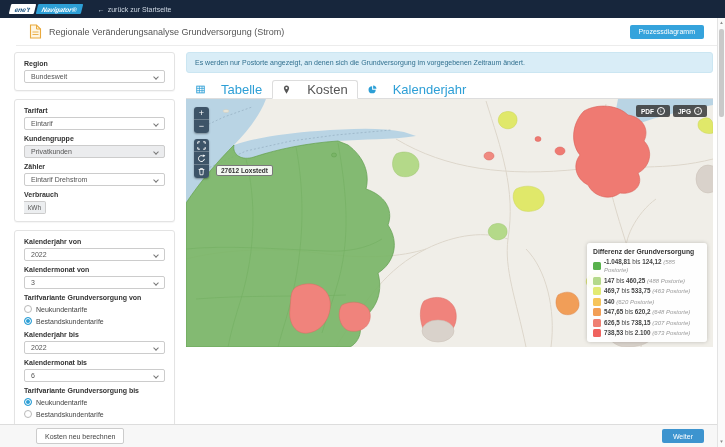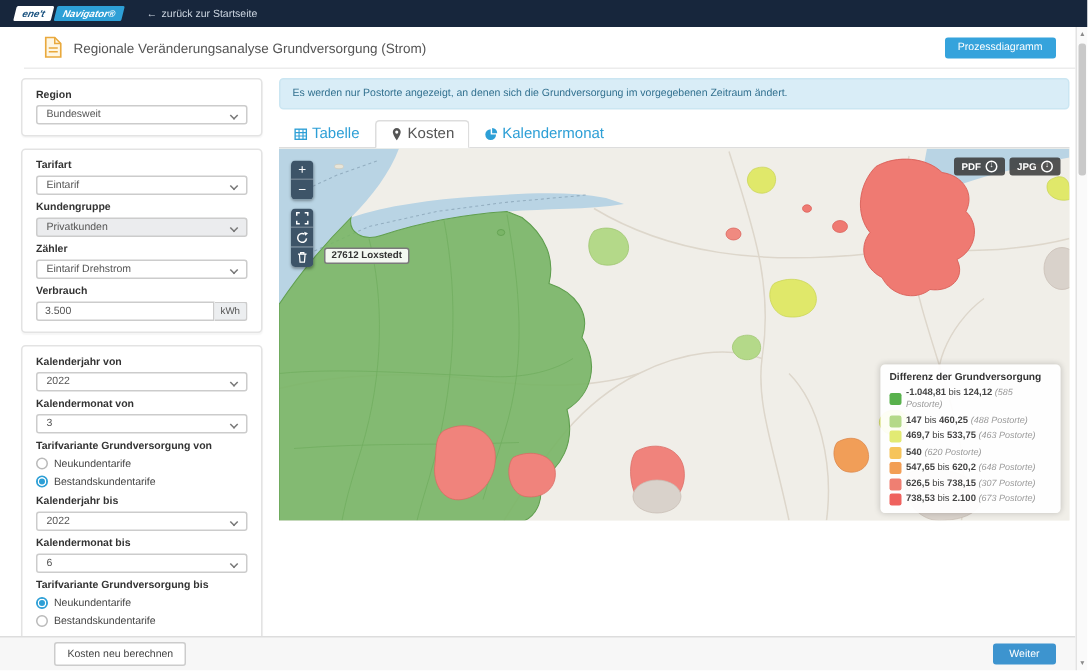--- a/index.html
+++ b/index.html
@@ -31,21 +31,21 @@
   .igroup input { flex:1; min-width:0; border:1px solid #ccc; border-radius:2px 0 0 2px; font-size:7px; color:#555; padding:0 5px; font-family:inherit; }
   .addon { width:22px; background:#eceef0; border:1px solid #ccc; border-left:none; border-radius:0 2px 2px 0; display:flex; align-items:center; justify-content:center; font-size:6.5px; color:#555; }
   .radio-row { display:flex; align-items:center; gap:4px; font-size:7px; color:#444; height:10px; margin-top:2px; cursor:pointer; }
   .radio { width:8px; height:8px; border-radius:50%; border:1px solid #b9b9b9; background:#fff; flex:none; }
   .radio.checked { background:#2d9fd6; border-color:#2d9fd6; box-shadow:inset 0 0 0 1px #fff; }
 
   
   .main { position:absolute; left:186px; top:52px; width:527px; z-index:5; }
   .alert-info { background:#d9edf7; border:1px solid #cbe6f2; color:#31708f; border-radius:3px; padding:5px 8px; font-size:7px; line-height:9px; margin-bottom:7px; }
   .tabs { display:flex; height:19px; border-bottom:1px solid #ddd; }
-  .tab { display:flex; align-items:center; gap:3px; padding:0 9px; font-size:10px; color:#2d9fd6; border:1px solid transparent; border-radius:3px 3px 0 0; margin-bottom:-1px; cursor:pointer;text-align:center; }
+  .tab { display:flex; align-items:center; gap:16px; padding:0 9px; font-size:13px; color:#2d9fd6; border:1px solid transparent; border-radius:3px 3px 0 0; margin-bottom:-1px; cursor:pointer;text-align:center; }
   .tab.active { background:#fff; border-color:#ddd; border-bottom-color:#fff; color:#555; }
   .tab svg { flex:none; }
 
   
   .map { position:relative; width:527px; height:248px; background:#f0eee8; overflow:hidden; }
   .map-svg { position:absolute; inset:0; }
   .zgroup { position:absolute; left:8px; width:15px; border-radius:3px; overflow:hidden; box-shadow:0 1px 2px rgba(0,0,0,.35); z-index:6; }
   .zgroup.g1 { top:8px; } .zgroup.g2 { top:40px; }
   .zbtn { height:13px; background:#3d5468; color:#fff; display:flex; align-items:center; justify-content:center; font-size:9px; line-height:1; cursor:pointer; border-bottom:1px solid rgba(255,255,255,.25); }
   .zbtn:last-child { border-bottom:none; }
@@ -113,21 +113,20 @@
       <label class="flabel">Kundengruppe</label>
       <div class="sel disabled">Privatkunden</div>
     </div>
     <div class="fgroup">
       <label class="flabel">Zähler</label>
       <div class="sel">Eintarif Drehstrom</div>
     </div>
     <div class="fgroup">
       <label class="flabel">Verbrauch</label>
       <div class="igroup">
-        <input type="text" value="3.500" style="">
         <span class="addon">kWh</span>
       </div>
     </div>
   </div>
 
   <div class="card">
     <div class="fgroup">
       <label class="flabel">Kalenderjahr von</label>
       <div class="sel">2022</div>
     </div>
@@ -185,21 +184,21 @@
         <path fill="currentColor" d="M6,0.5C4,0.5,2.5,2.1,2.5,4.1C2.5,6.7,6,11.5,6,11.5s3.5-4.8,3.5-7.4C9.5,2.1,8,0.5,6,0.5z"></path>
         <circle cx="6" cy="4.1" r="1.4" fill="#fff"></circle>
       </svg>
       <span>Kosten</span>
     </div>
     <div class="tab">
       <svg width="9" height="9" viewBox="0 0 12 12">
         <path fill="currentColor" d="M5.5,1.5 A4.8,4.8 0 1 0 10.3,6.3 L5.5,6.3 Z"></path>
         <path fill="currentColor" d="M6.8,0.5 A4.8,4.8 0 0 1 11.3,5 L6.8,5 Z"></path>
       </svg>
-      <span>Kalendermonat</span>
+      <span>Kalenderjahr</span>
     </div>
   </div>
 
   <div class="map">
     <svg class="map-svg" viewBox="0 0 527 248" preserveAspectRatio="none">
 
       <rect width="527" height="248" fill="#f0eee8"></rect>
 
       <g stroke="#dbd4c8" stroke-width="1" fill="none" opacity="0.9">
         <path d="M300,2 C315,50 330,90 322,140 C318,170 330,200 340,248"></path>

